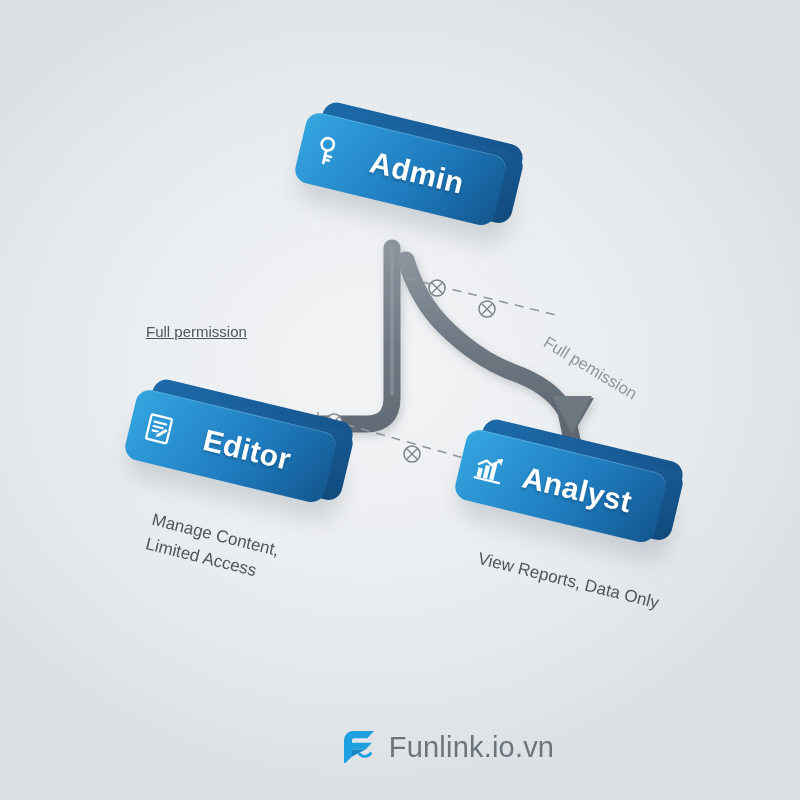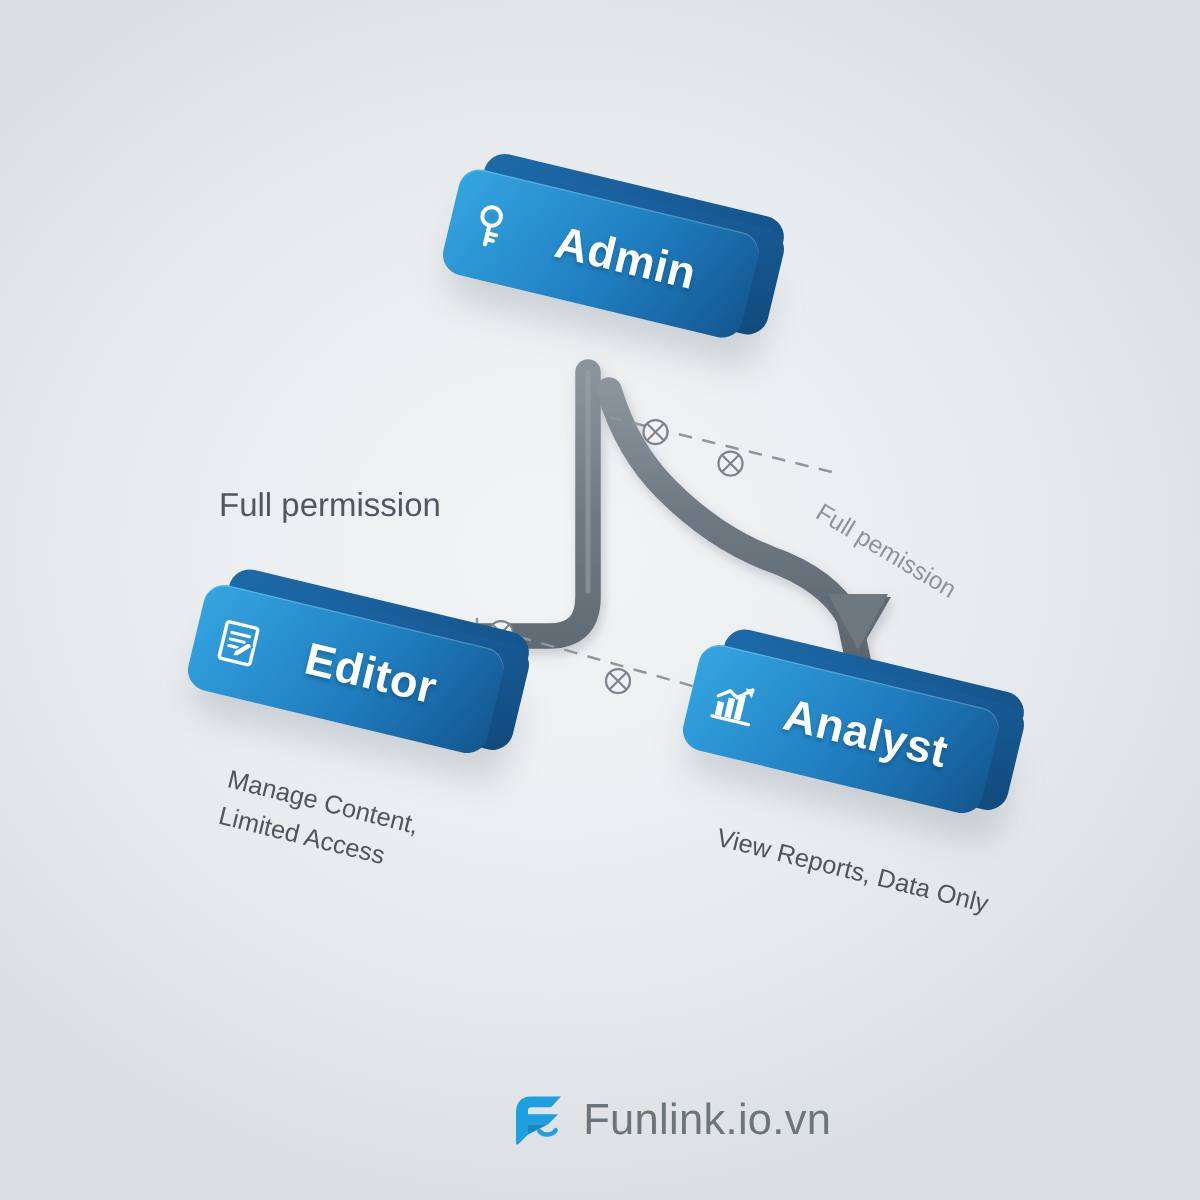--- a/index.html
+++ b/index.html
@@ -111,21 +111,22 @@
   .caption {
     position: absolute;
     color: #585f66;
     font-size: 17px;
     white-space: nowrap;
     line-height: 1.45;
   }
   #label-full-left {
     left: 146px; top: 321px;
     color: #50575e;
-    font-size: 22px;
+    font-size: 15px;
+    text-decoration: underline;
   }
   #label-full-right {
     left: 551px; top: 331px;
     transform: rotate(31deg);
     transform-origin: 0 0;
     color: #8d949b;
     font-size: 16.5px;
   }
   #label-editor-desc {
     left: 155px; top: 508px;

